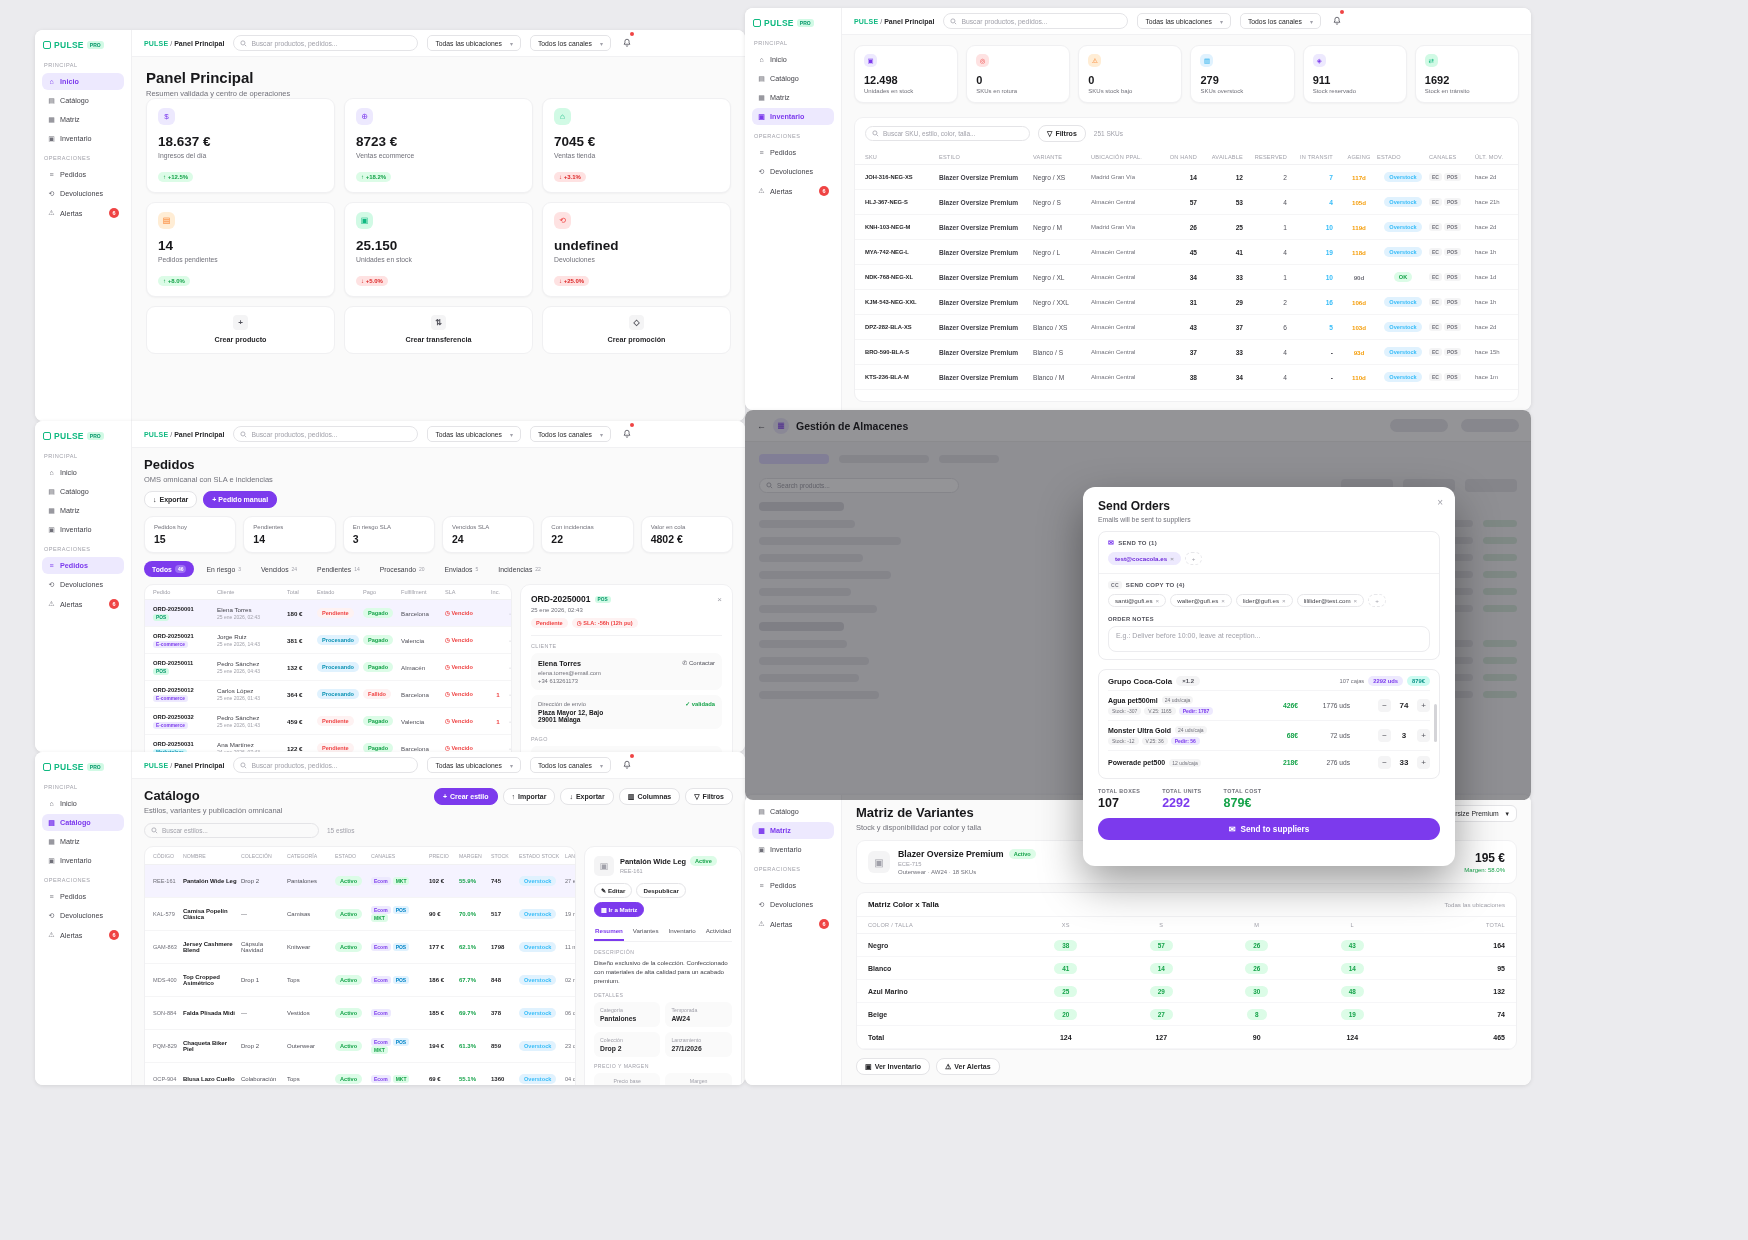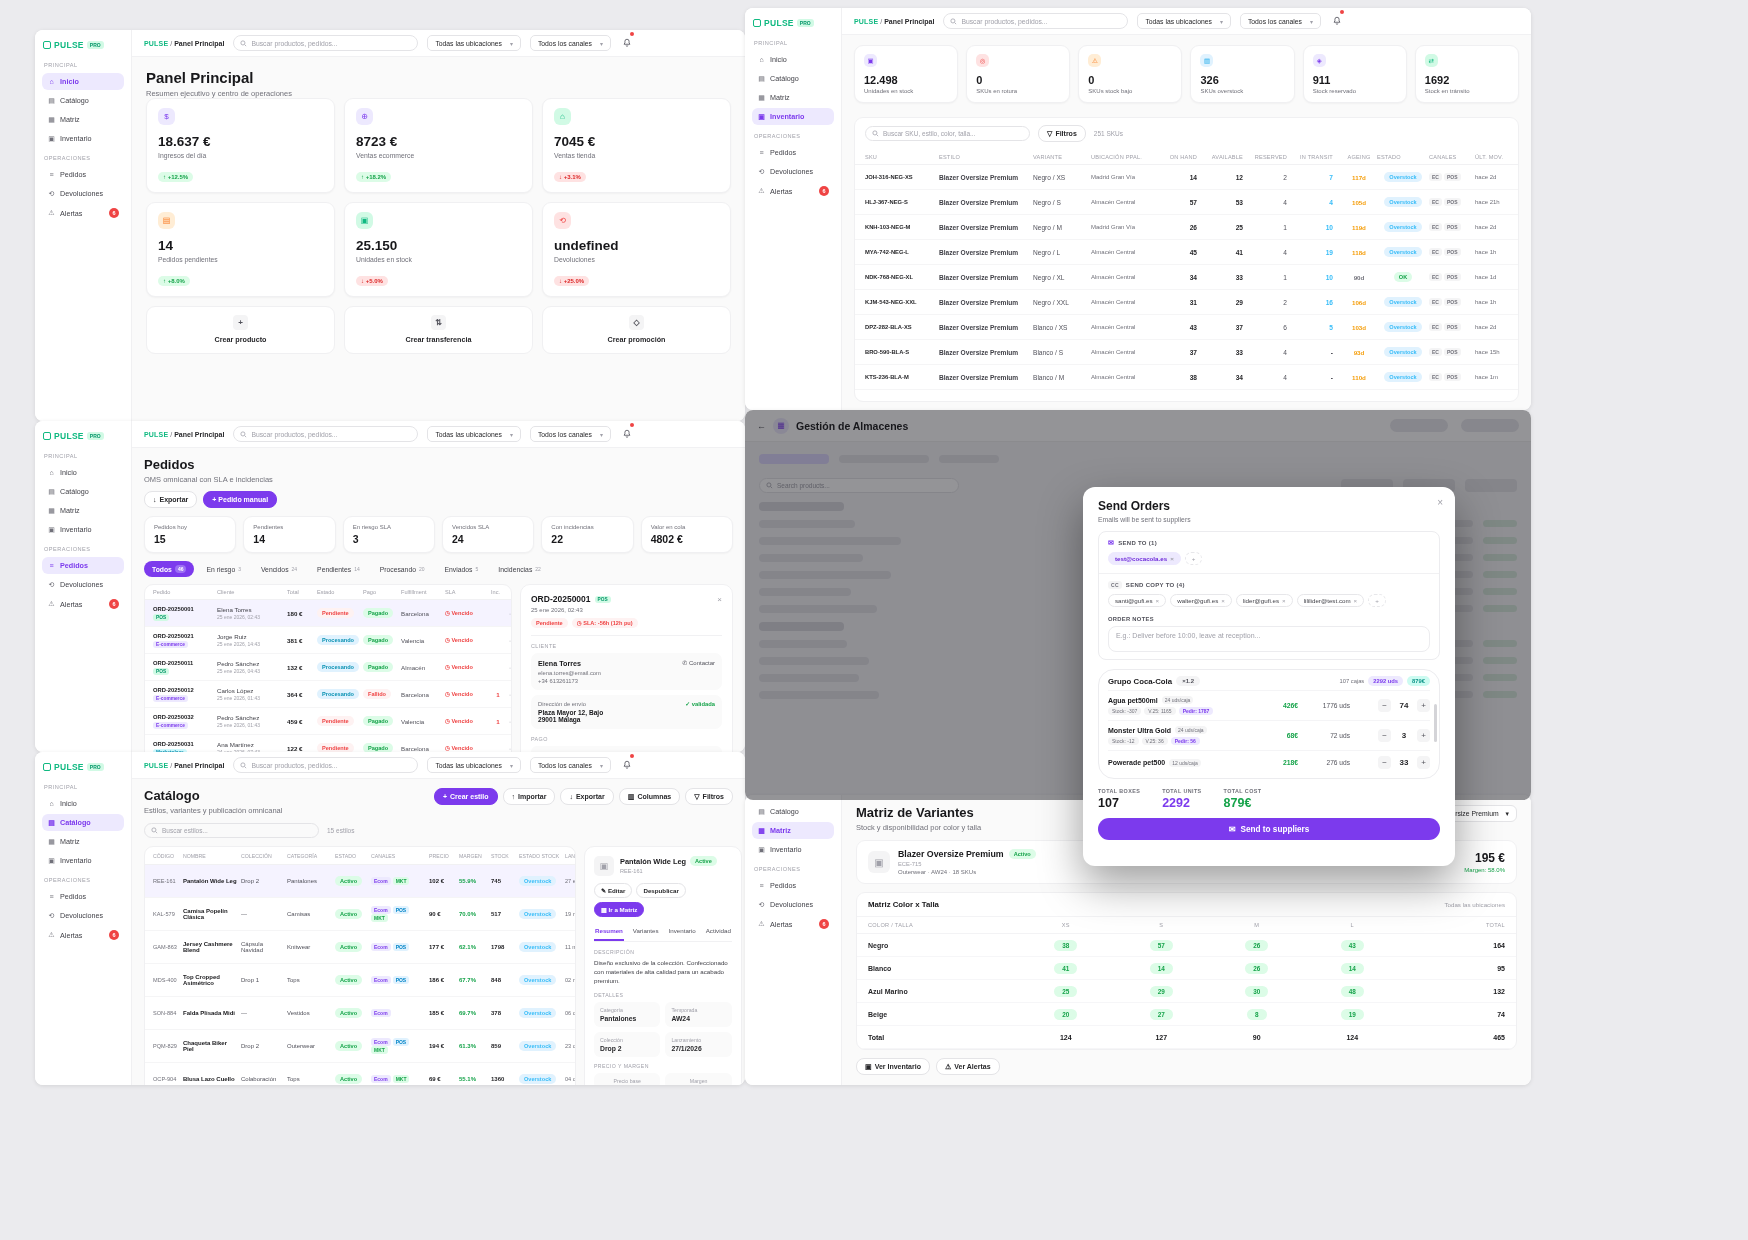--- a/index.html
+++ b/index.html
@@ -169,21 +169,21 @@
   .m-lblrow { display:flex; align-items:center; gap:4px; font-size:6px; font-weight:bold; color:#52525b; letter-spacing:.3px; }
   .m-mailic { color:#7c3aed; font-size:7px; }
   .m-ccic { background:#f4f4f5; color:#71717a; border-radius:3px; font-size:5px; padding:1px 3px; font-weight:bold; }
   .chips { display:flex; gap:4px; margin-top:5px; flex-wrap:nowrap; align-items:center; }
   .chip { display:inline-flex; align-items:center; gap:3px; font-size:6.2px; border-radius:8px; padding:2px 6px; background:#fff; border:1px solid #e7e7ea; color:#3f3f46; white-space:nowrap; }
   .chip.purple { background:#ede9fe; border-color:#ede9fe; color:#6d28d9; font-weight:bold; }
   .chip .x { color:#a1a1aa; cursor:pointer; }
   .chip.add { color:#a1a1aa; border-style:dashed; cursor:pointer; }
   .m-noteslbl { font-size:5.8px; font-weight:bold; letter-spacing:.3px; color:#52525b; margin:9px 0 4px; }
   .m-notes { border:1px solid #ececef; border-radius:8px; height:26px; padding:5px 7px; font-size:7px; color:#a1a1aa; }
-  .m-products { border:1px solid #ececef; border-radius:16px; margin-top:9px; padding:6px 9px 4px; position:relative; }
+  .m-products { border:1px solid #ececef; border-radius:8px; margin-top:9px; padding:6px 9px 4px; position:relative; }
   .m-grp { display:flex; align-items:center; gap:4px; padding-bottom:4px; }
   .m-grpname { font-size:7.8px; font-weight:bold; color:#18181b; }
   .m-mult { background:#f4f4f5; border-radius:7px; font-size:6px; padding:2px 6px; color:#52525b; font-weight:bold; }
   .m-grpstats { margin-left:auto; display:flex; gap:4px; align-items:center; }
   .m-stat { font-size:5.8px; color:#71717a; }
   .m-statp { background:#ede9fe; color:#7c3aed; font-size:5.8px; font-weight:bold; border-radius:7px; padding:2px 5px; }
   .m-statt { background:#ccfbf1; color:#0d9488; font-size:5.8px; font-weight:bold; border-radius:7px; padding:2px 5px; }
   .m-prow { display:flex; align-items:center; border-top:1px solid #f4f4f6; padding:5px 0; }
   .m-pinfo { width:150px; flex:none; }
   .m-pname { font-size:7px; font-weight:bold; color:#18181b; display:flex; gap:4px; align-items:center; }
@@ -288,21 +288,21 @@
           <span>Todos los canales</span>
           <span class="chev">▾</span>
         </div>
         <div class="bell"><svg width="10" height="10" viewBox="0 0 24 24" fill="none" stroke="#52525b" stroke-width="2">
             <path d="M12 3a5 5 0 0 0-5 5v3.5L5 15h14l-2-3.5V8a5 5 0 0 0-5-5z"></path>
             <path d="M10 18a2 2 0 0 0 4 0"></path>
           </svg><span class="bell-dot"></span></div>
       </div>
     <div class="d-body">
       <div class="pg-title">Panel Principal</div>
-      <div class="pg-sub">Resumen ejecutivo y centro de operaciones</div>
+      <div class="pg-sub">Resumen validada y centro de operaciones</div>
       <div class="d-kgrid">
           <div class="kcard d-kcard"><div class="d-ic tone-purple">$</div><div class="d-val">18.637 €</div><div class="d-lbl">Ingresos del día</div><span class="delta up">↑ +12.5%</span></div>
           <div class="kcard d-kcard"><div class="d-ic tone-purple">⊕</div><div class="d-val">8723 €</div><div class="d-lbl">Ventas ecommerce</div><span class="delta up">↑ +18.2%</span></div>
           <div class="kcard d-kcard"><div class="d-ic tone-green">⌂</div><div class="d-val">7045 €</div><div class="d-lbl">Ventas tienda</div><span class="delta down">↓ +3.1%</span></div>
           <div class="kcard d-kcard"><div class="d-ic tone-orange">▤</div><div class="d-val">14</div><div class="d-lbl">Pedidos pendientes</div><span class="delta up">↑ +8.0%</span></div>
           <div class="kcard d-kcard"><div class="d-ic tone-green">▣</div><div class="d-val">25.150</div><div class="d-lbl">Unidades en stock</div><span class="delta down">↓ +5.0%</span></div>
           <div class="kcard d-kcard"><div class="d-ic tone-red">⟲</div><div class="d-val">undefined</div><div class="d-lbl">Devoluciones</div><span class="delta down">↓ +25.0%</span></div>
         </div>
       <div class="d-actions">
           <div class="qa">
@@ -926,21 +926,21 @@
           <div class="i-val">0</div>
           <div class="i-lbl">SKUs en rotura</div>
         </div>
         <div class="kcard i-kcard">
           <div class="i-ic tone-orange">⚠</div>
           <div class="i-val">0</div>
           <div class="i-lbl">SKUs stock bajo</div>
         </div>
         <div class="kcard i-kcard">
           <div class="i-ic tone-blue">▥</div>
-          <div class="i-val">326</div>
+          <div class="i-val">279</div>
           <div class="i-lbl">SKUs overstock</div>
         </div>
         <div class="kcard i-kcard">
           <div class="i-ic tone-purple">◈</div>
           <div class="i-val">911</div>
           <div class="i-lbl">Stock reservado</div>
         </div>
         <div class="kcard i-kcard">
           <div class="i-ic tone-green">⇄</div>
           <div class="i-val">1692</div>

